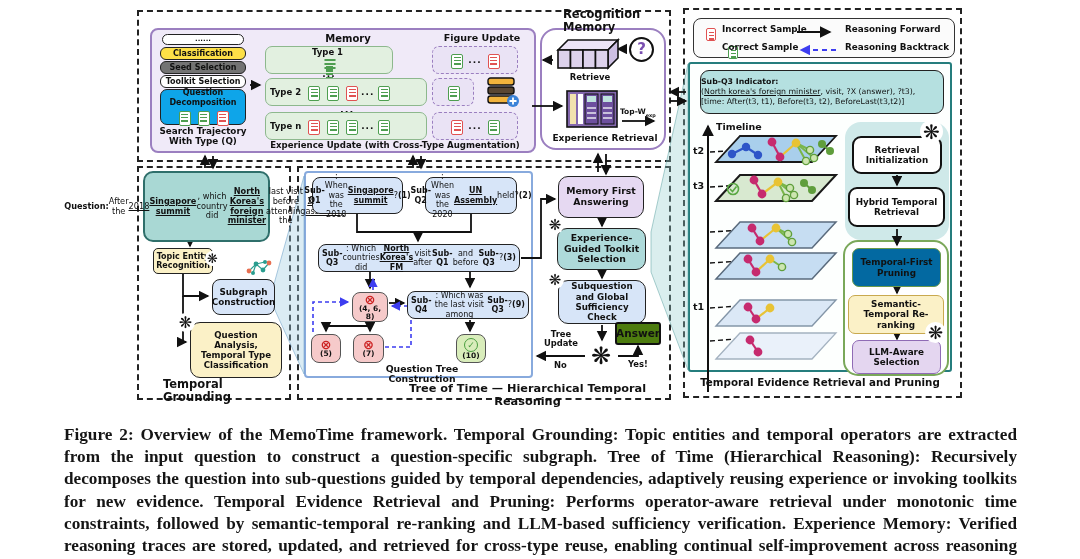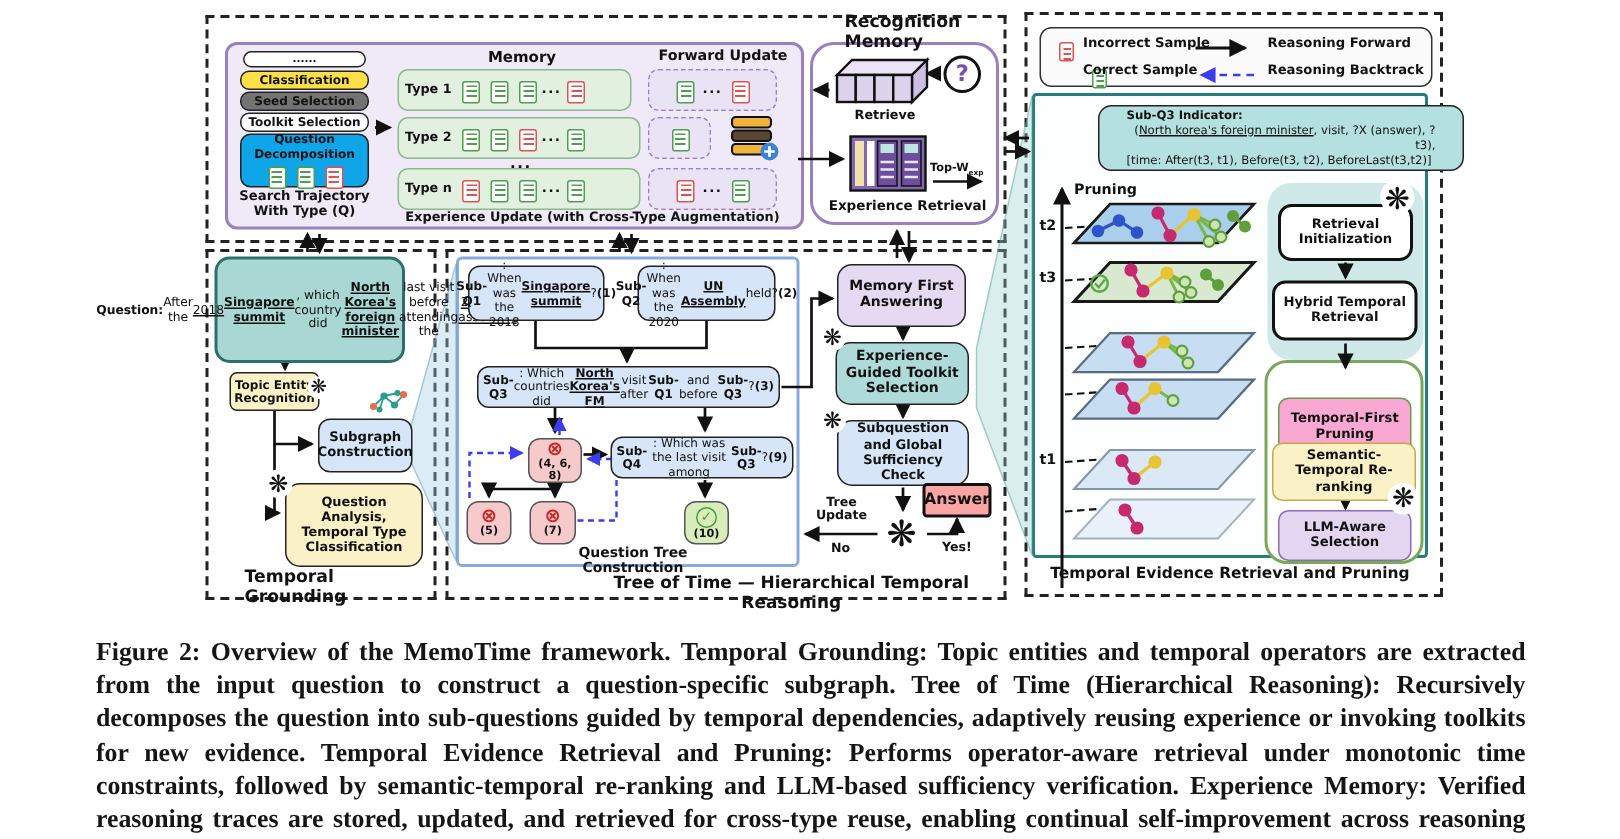--- a/index.html
+++ b/index.html
@@ -215,23 +215,23 @@
     <span style="display:flex;margin-top:2px;">
       <span class="doc g"></span>
       <span class="doc g"></span>
       <span class="doc r"></span>
     </span>
   </div>
   <div class="lbl" style="left:153px;top:127px;width:100px;font-size:8.8px;text-align:center;">Search Trajectory With Type (Q)</div>
 
   
   <div class="lbl" style="left:318px;top:33px;width:60px;font-size:10px;text-align:center;">Memory</div>
-  <div class="lbl" style="left:436px;top:33px;width:92px;font-size:9.5px;text-align:center;">Forward Update</div>
-
-  <div class="mem-row" style="left:265px;top:46px;width:156px;height:28px;">
+  <div class="lbl" style="left:436px;top:33px;width:92px;font-size:9.5px;text-align:center;">Figure Update</div>
+
+  <div class="mem-row" style="left:265px;top:46px;width:128px;height:28px;flex-direction:column;">
     <span style="font-size:8.5px;font-weight:bold;margin-right:3px;">Type 1</span>
     <span class="doc g"></span>
     <span class="doc g"></span>
     <span class="doc g"></span>
     <span class="dots">...</span>
     <span class="doc r"></span>
   </div>
   <div class="mem-row" style="left:265px;top:78px;width:162px;height:28px;">
     <span style="font-size:8.5px;font-weight:bold;margin-right:3px;text-align:right;">Type 2</span>
     <span class="doc g"></span>
@@ -385,41 +385,41 @@
   </div>
   <div class="lbl" style="left:352px;top:364px;width:140px;font-size:9.3px;text-align:center;">Question Tree Construction</div>
   <div class="lbl" style="left:385px;top:383px;width:285px;font-size:11.3px;text-align:center;">Tree of Time — Hierarchical Temporal Reasoning</div>
 
   
   <div class="bx" style="left:558px;top:176px;width:86px;height:42px;background:#e6d9f2;border:1.9px solid #222;border-radius:10px;font-size:9.3px;">Memory First Answering</div>
   <div class="gpt" style="left:546px;top:216px;width:18px;height:18px;font-size:15px;"></div>
   <div class="bx" style="left:557px;top:228px;width:89px;height:42px;background:#aedada;border:1.9px solid #222;border-radius:10px;font-size:9.3px;">Experience-Guided Toolkit Selection</div>
   <div class="gpt" style="left:546px;top:271px;width:18px;height:18px;font-size:15px;"></div>
   <div class="bx" style="left:558px;top:280px;width:88px;height:44px;background:#d7e5f8;border:1.9px solid #222;border-radius:10px;font-size:8.7px;">Subquestion and Global Sufficiency Check</div>
-  <div class="bx" style="left:615px;top:322px;width:46px;height:23px;background:#fca5a5;border:2px solid #111;border-radius:3px;font-size:10.5px;">Answer</div>
+  <div class="bx" style="left:615px;top:322px;width:46px;height:23px;background:#4d7c0f;border:2px solid #111;border-radius:3px;font-size:10.5px;">Answer</div>
   <div class="gpt" style="left:587px;top:342px;width:28px;height:28px;font-size:24px;"></div>
   <div class="lbl" style="left:540px;top:330px;width:42px;font-size:8.4px;text-align:center;">Tree Update</div>
   <div class="lbl" style="left:554px;top:361px;font-size:8.4px;">No</div>
   <div class="lbl" style="left:628px;top:360px;font-size:8.4px;">Yes!</div>
 
   
-  <div class="bx" style="left:700px;top:70px;width:244px;height:44px;background:#b5e0e0;border:1.8px solid #222;border-radius:9px;font-size:7.8px;flex-direction:column;align-items:flex-start;text-align:right;padding:2px 18px;line-height:1.3;margin-left:32px;">
+  <div class="bx" style="left:700px;top:70px;width:244px;height:44px;background:#b5e0e0;border:1.8px solid #222;border-radius:9px;font-size:7.8px;flex-direction:column;align-items:flex-start;text-align:center;padding:2px 0;line-height:1.3;">
     <span class="rich"><span data-b="1">Sub-Q3 Indicator:</span></span>
     <span class="rich"><span>(</span><span style="text-decoration: underline;">North korea's foreign minister</span><span>, visit, ?X (answer), ?t3),</span></span>
     <span class="rich"><span>[time: After(t3, t1), Before(t3, t2), BeforeLast(t3,t2)]</span></span>
   </div>
-  <div class="lbl" style="left:716px;top:122px;font-size:9.5px;">Pruning</div>
+  <div class="lbl" style="left:716px;top:122px;font-size:9.5px;">Timeline</div>
   <div class="lbl" style="left:693px;top:146px;font-size:9.5px;">t2</div>
   <div class="lbl" style="left:693px;top:181px;font-size:9.5px;">t3</div>
   <div class="lbl" style="left:693px;top:302px;font-size:9.5px;">t1</div>
 
   <div class="gpt" style="left:920px;top:120px;width:23px;height:23px;font-size:20px;"></div>
   <div class="bx" style="left:852px;top:136px;width:90px;height:38px;background:#fff;border:2px solid #111;border-radius:9px;font-size:8.8px;">Retrieval Initialization</div>
   <div class="bx" style="left:848px;top:187px;width:97px;height:40px;background:#fff;border:2px solid #111;border-radius:9px;font-size:8.8px;">Hybrid Temporal Retrieval</div>
-  <div class="bx" style="left:852px;top:248px;width:89px;height:39px;background:#f9a8d4;border:1.6px solid #6a9a4a;border-radius:7px;font-size:8.8px;margin-top:17px;">Temporal-First Pruning</div>
+  <div class="bx" style="left:852px;top:248px;width:89px;height:39px;background:#0369a1;border:1.6px solid #6a9a4a;border-radius:7px;font-size:8.8px;">Temporal-First Pruning</div>
   <div class="bx" style="left:848px;top:295px;width:96px;height:39px;background:#fbf1c7;border:1.6px solid #c9a94f;border-radius:7px;font-size:8.8px;">Semantic-Temporal Re-ranking</div>
   <div class="gpt" style="left:925px;top:322px;width:21px;height:21px;font-size:18px;"></div>
   <div class="bx" style="left:852px;top:340px;width:89px;height:34px;background:#e4d6f0;border:1.6px solid #8f6bb5;border-radius:7px;font-size:8.8px;">LLM-Aware Selection</div>
   <div class="lbl" style="left:698px;top:377px;width:244px;font-size:10.3px;text-align:center;">Temporal Evidence Retrieval and Pruning</div>
 
   
   <div id="caption">Figure 2: Overview of the MemoTime framework. Temporal Grounding: Topic entities and temporal operators are extracted from the input question to construct a question-specific subgraph. Tree of Time (Hierarchical Reasoning): Recursively decomposes the question into sub-questions guided by temporal dependencies, adaptively reusing experience or invoking toolkits for new evidence. Temporal Evidence Retrieval and Pruning: Performs operator-aware retrieval under monotonic time constraints, followed by semantic-temporal re-ranking and LLM-based sufficiency verification. Experience Memory: Verified reasoning traces are stored, updated, and retrieved for cross-type reuse, enabling continual self-improvement across reasoning cycles.</div>
 
 </div>
 

